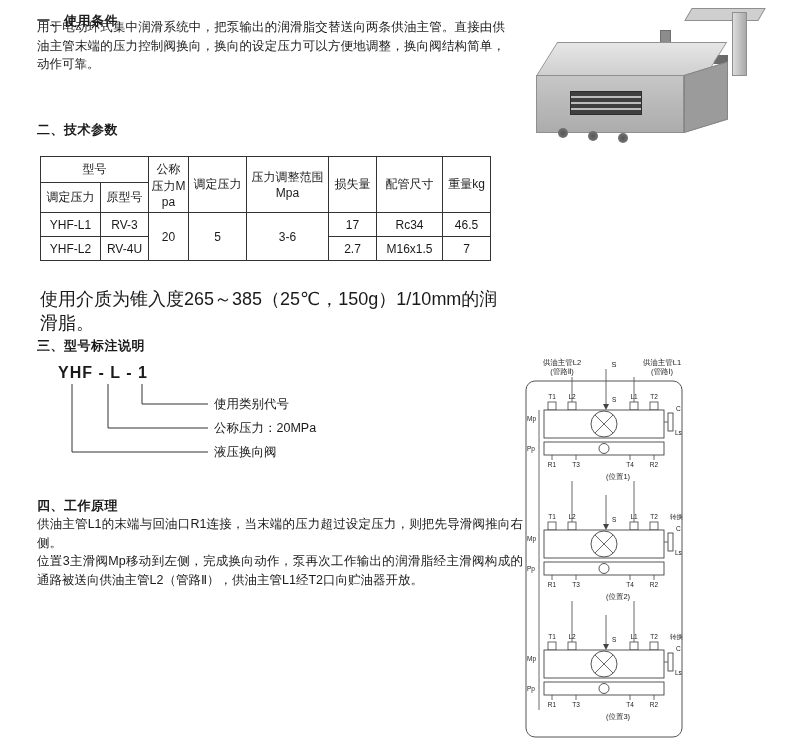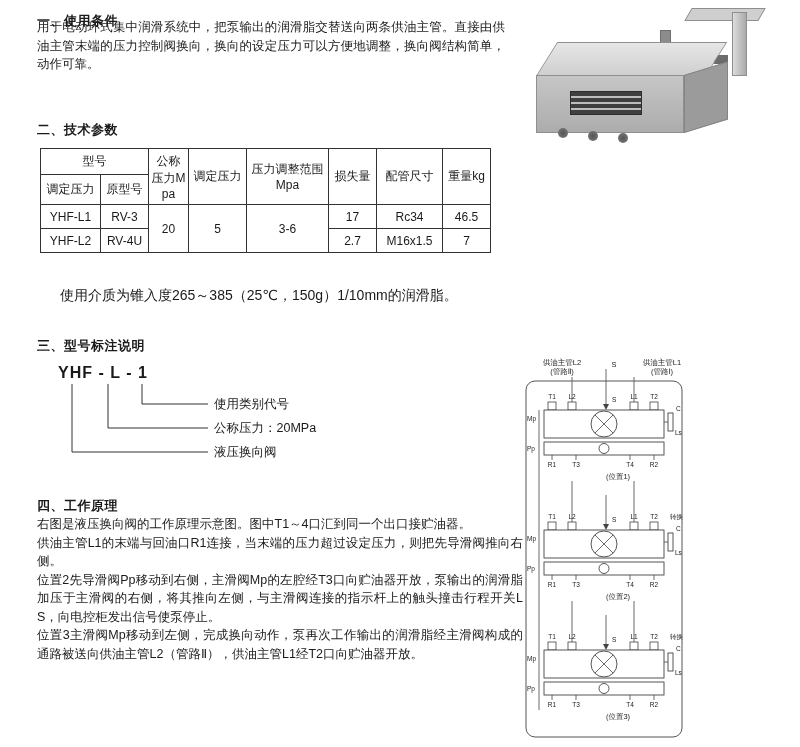--- a/index.html
+++ b/index.html
@@ -5,21 +5,21 @@
   * { margin:0; padding:0; box-sizing:border-box; }
   html,body { background:#ffffff; }
   body {
     width:800px; height:747px; position:relative; overflow:hidden;
     color:#1a1a1a;
     font-family:"Liberation Sans","DejaVu Sans",sans-serif;
   }
   .abs { position:absolute; }
   .sec-heading { font-size:13px; font-weight:bold; letter-spacing:0.5px; }
   .body-text { font-size:12.5px; line-height:18.5px; text-align:justify; word-break:break-all; }
-  .note-text { font-size:14px;margin-left:20px; }
+  .note-text { font-size:18px; }
 
   
   table.spec { border-collapse:collapse; font-size:12px; text-align:center; table-layout:fixed; }
   table.spec td {
     border:1px solid #333; padding:1px 2px; word-break:break-all;
     vertical-align:middle; background:#fff;
   }
   tr.hr1 td { height:26px; }
   tr.hr2 td { height:30px; }
   tr.dr  td { height:24px; }
@@ -71,21 +71,21 @@
     <div class="ph-front"></div>
     <div class="ph-plate"></div>
     <div class="ph-side"></div>
     <div class="ph-port" style="left:48px;"></div>
     <div class="ph-port" style="left:78px; top:127px;"></div>
     <div class="ph-port" style="left:108px; top:129px;"></div>
   </div>
 
   <h3 class="abs sec-heading" style="left:37px; top:121px;">二、技术参数</h3>
 
-  <table class="abs spec" style="left:40px; top:148px; width:450px;">
+  <table class="abs spec" style="left:40px; top:156px; width:450px;">
     <colgroup>
       <col style="width:60px">
         <col style="width:48px">
         <col style="width:40px">
         <col style="width:58px">
       <col style="width:82px">
         <col style="width:48px">
         <col style="width:66px">
         <col style="width:48px">
     </colgroup>
@@ -132,23 +132,21 @@
     <polyline class="callout-line" points="96,28 96,48 162,48"></polyline>
     <text x="168" y="52" class="callout-text">使用类别代号</text>
     <polyline class="callout-line" points="62,28 62,72 162,72"></polyline>
     <text x="168" y="76" class="callout-text">公称压力：20MPa</text>
     <polyline class="callout-line" points="26,28 26,96 162,96"></polyline>
     <text x="168" y="100" class="callout-text">液压换向阀</text>
   </svg>
 
   <h3 class="abs sec-heading" style="left:37px; top:497px;">四、工作原理</h3>
   <div class="abs body-text" style="left:37px; top:515px; width:486px;">
-    <p>右图是液压换向阀的工作原理示意图。图中T1～4口汇到同一个出口接贮油器。</p>
     <p>供油主管L1的末端与回油口R1连接，当末端的压力超过设定压力，则把先导滑阀推向右侧。</p>
-    <p>位置2先导滑阀Pp移动到右侧，主滑阀Mp的左腔经T3口向贮油器开放，泵输出的润滑脂加压于主滑阀的右侧，将其推向左侧，与主滑阀连接的指示杆上的触头撞击行程开关LS，向电控柜发出信号使泵停止。</p>
     <p>位置3主滑阀Mp移动到左侧，完成换向动作，泵再次工作输出的润滑脂经主滑阀构成的通路被送向供油主管L2（管路Ⅱ），供油主管L1经T2口向贮油器开放。</p>
   </div>
 
   <svg class="abs" style="left:522px; top:355px;" width="190" height="391" viewBox="0 0 190 391">
 
     <text x="40" y="10" class="t7" text-anchor="middle">供油主管L2</text>
     <text x="40" y="19" class="t7" text-anchor="middle">(管路Ⅱ)</text>
     <text x="92" y="12" class="t7" text-anchor="middle">S</text>
     <text x="140" y="10" class="t7" text-anchor="middle">供油主管L1</text>
     <text x="140" y="19" class="t7" text-anchor="middle">(管路Ⅰ)</text>

